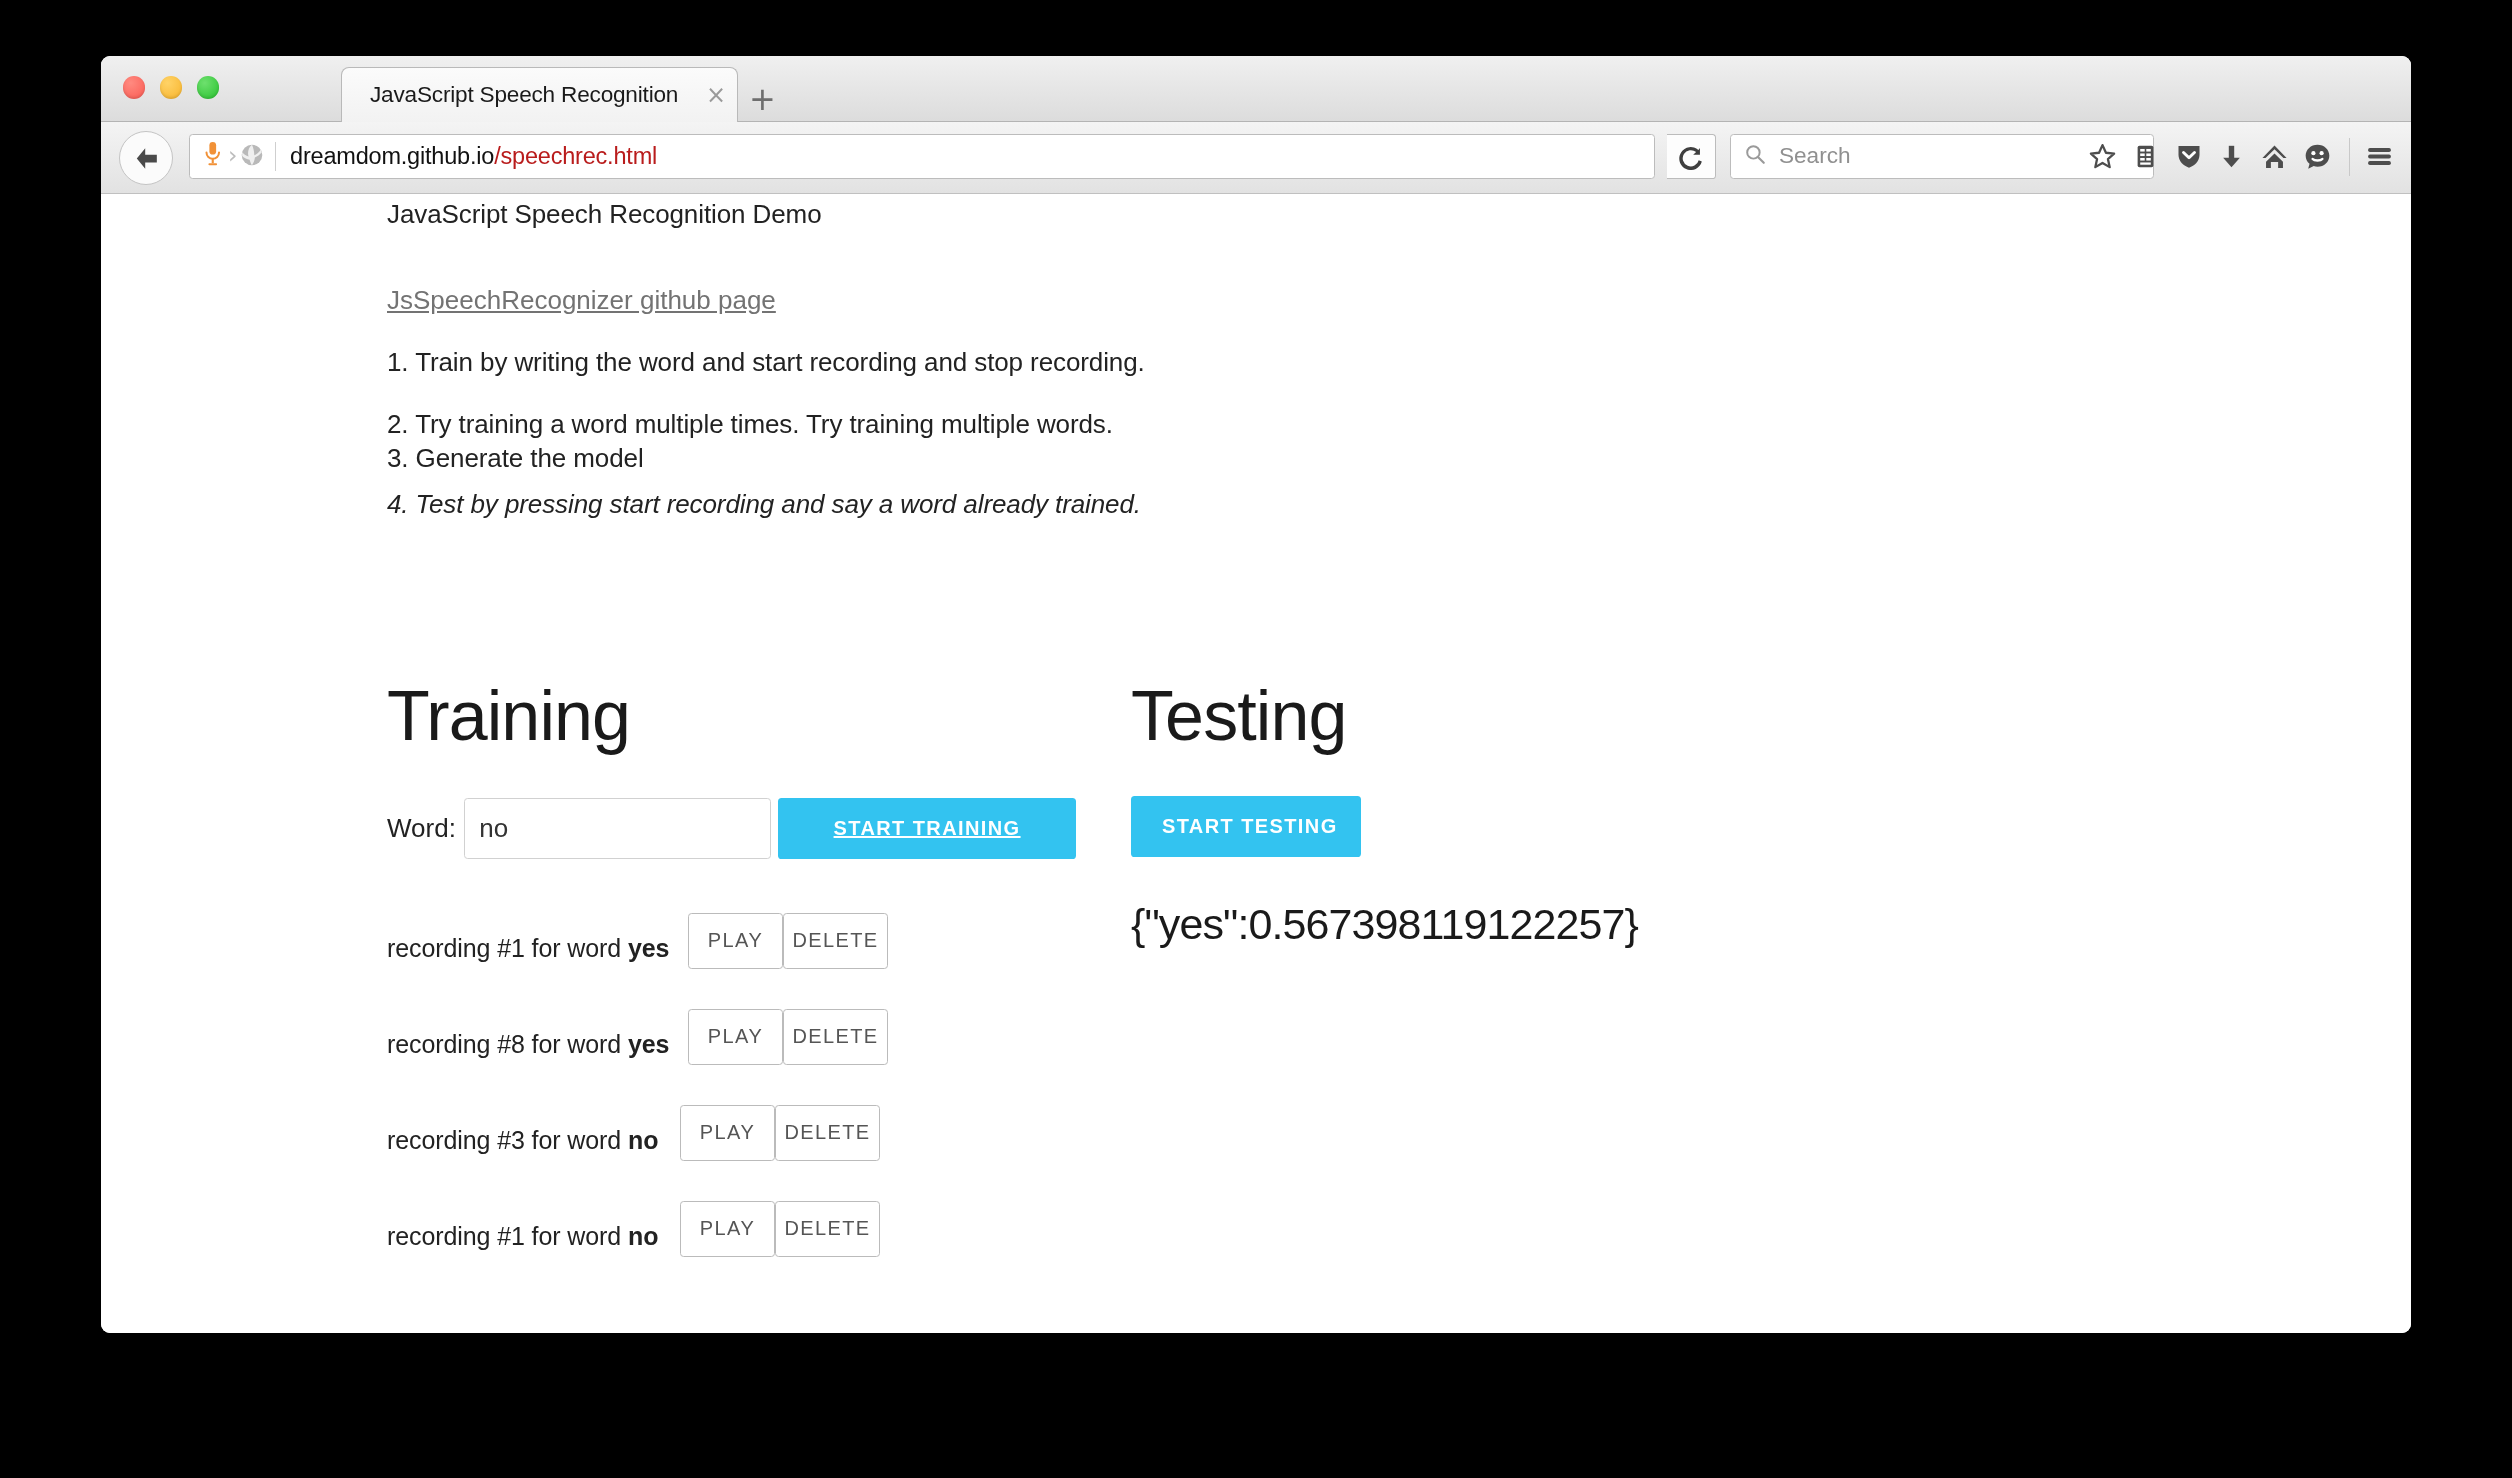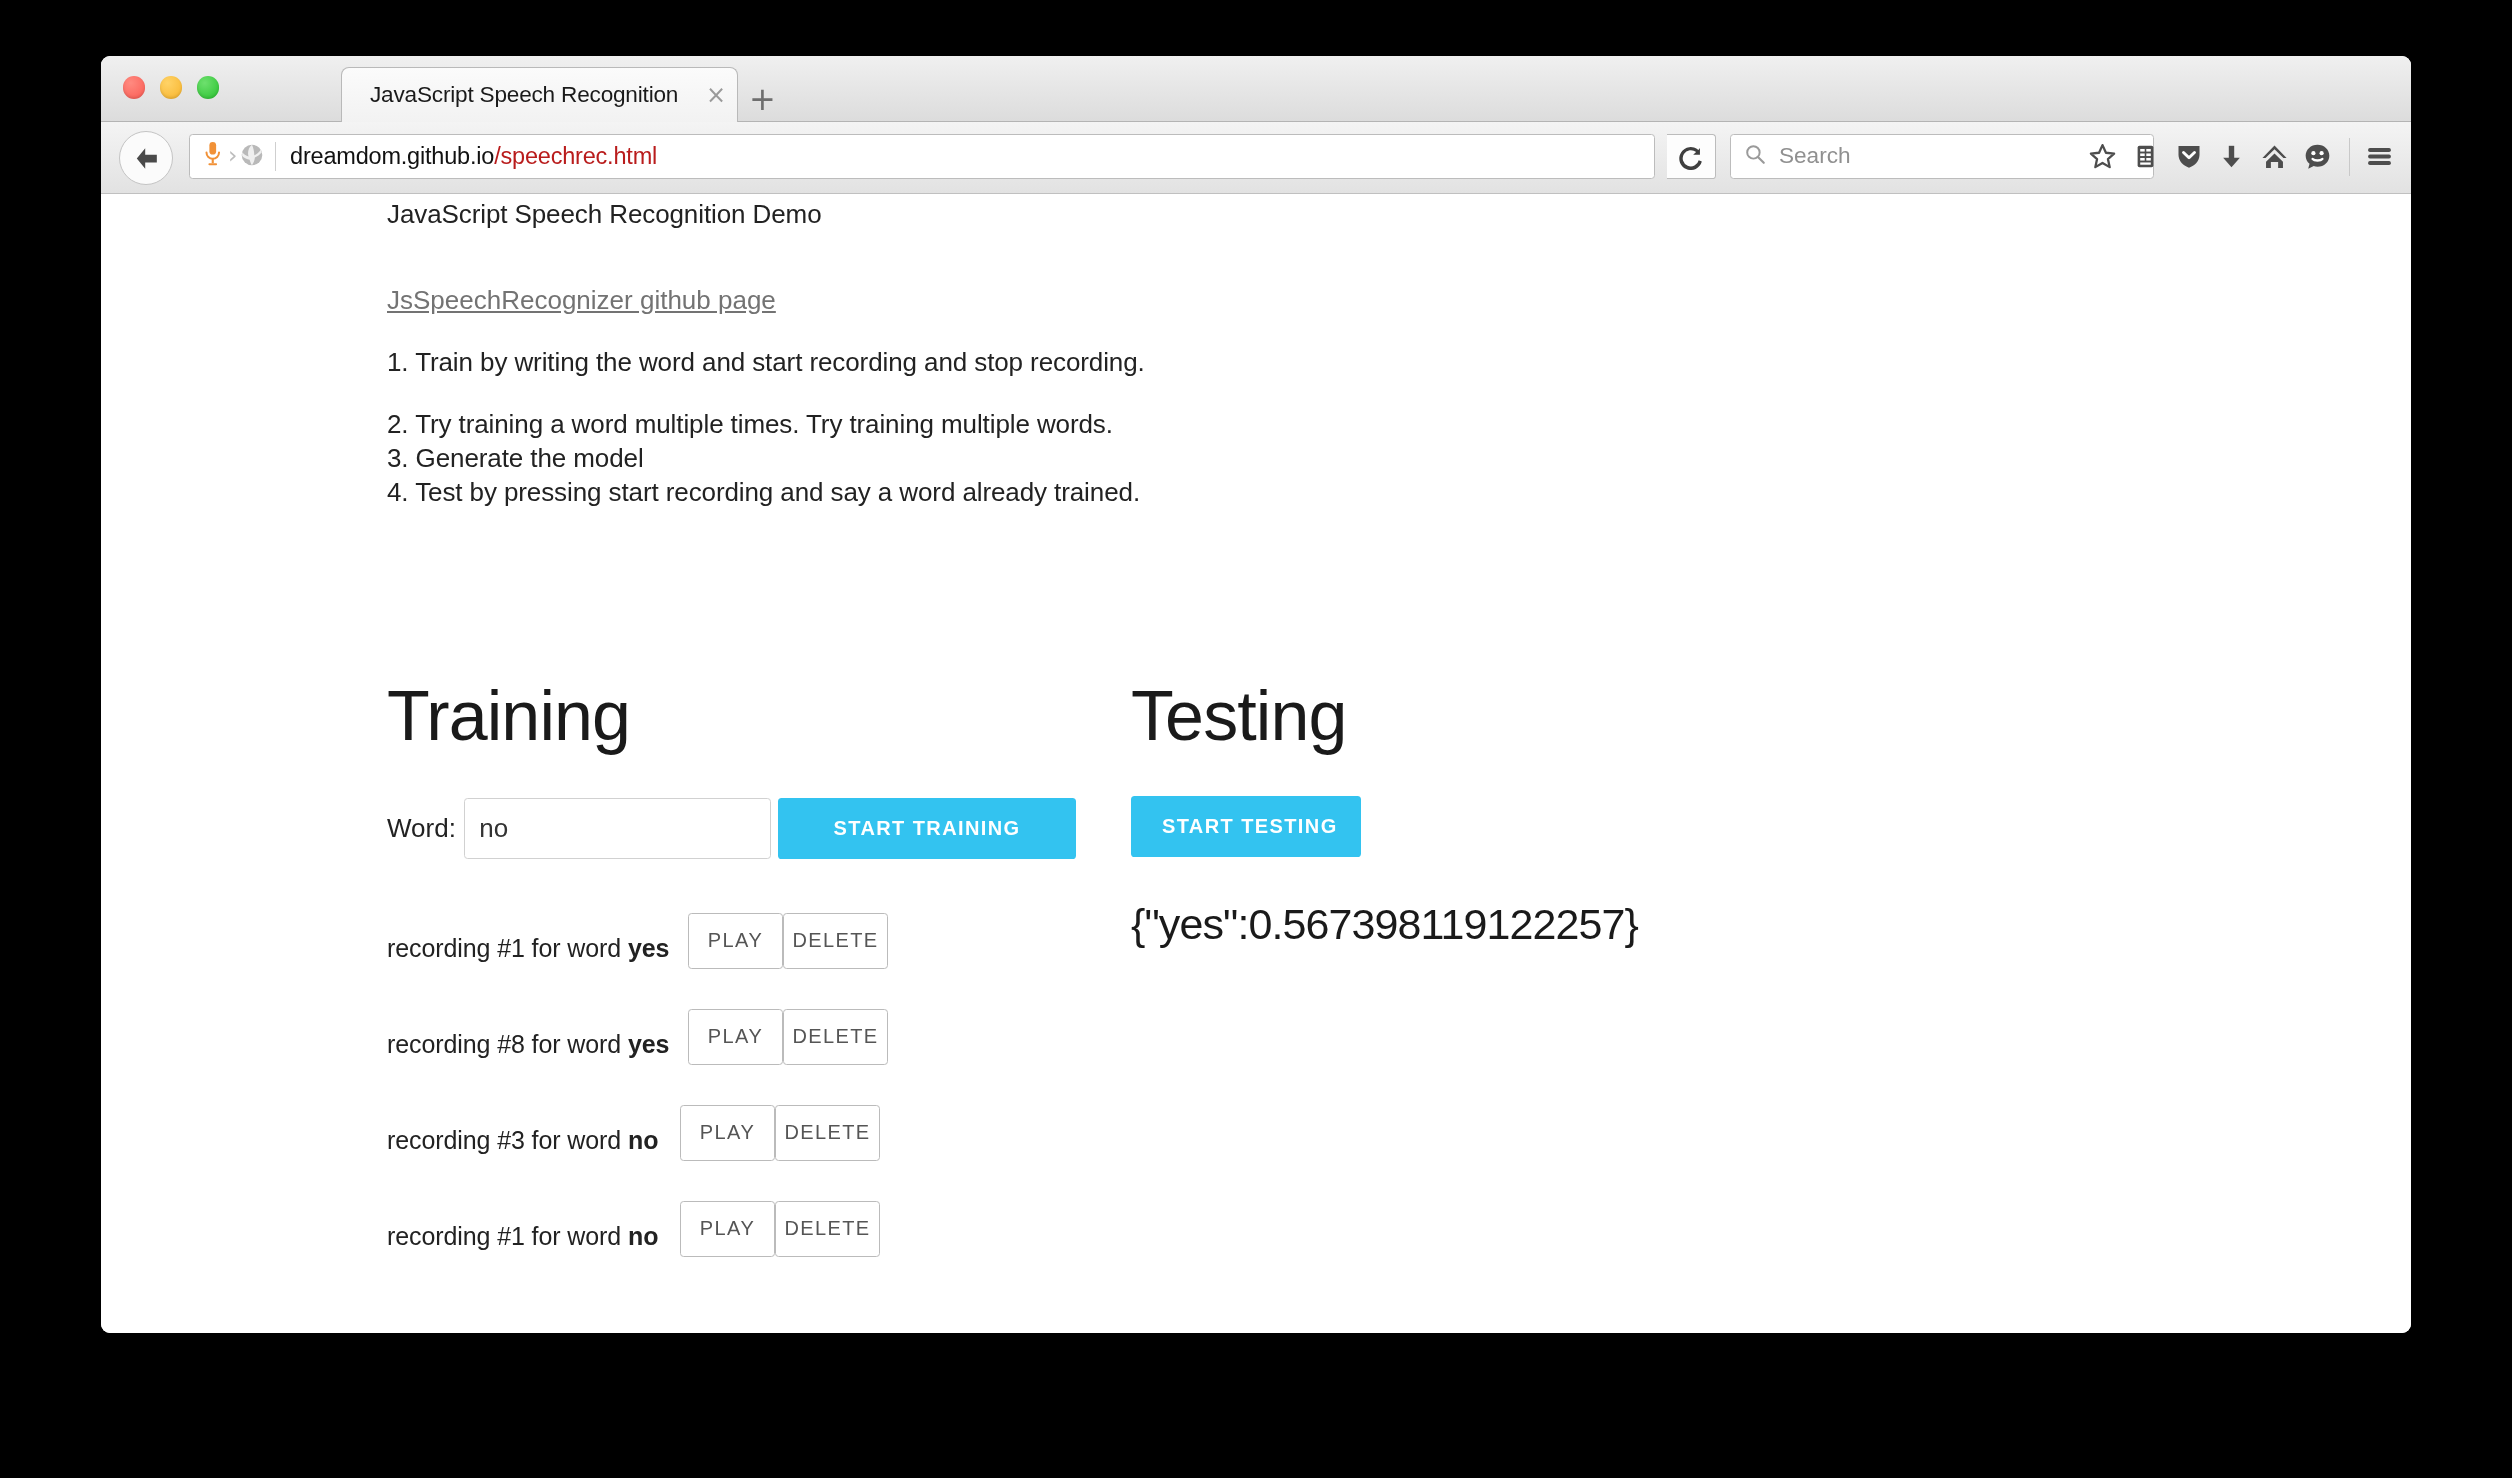--- a/index.html
+++ b/index.html
@@ -243,21 +243,21 @@
     top: 91px;
     font-size: 26px;
     color: #737373;
     text-decoration: underline;
     cursor: pointer;
     white-space: nowrap;
   }
   #step-1 { top: 153px; }
   #step-2 { top: 215px; }
   #step-3 { top: 249px; }
-  #step-4 { top: 283px; }
+  #step-4 { top: 295px; font-style: italic; }
 
   
   #col-training { position: absolute; left: 286px; top: 487px; }
   #col-testing  { position: absolute; left: 1030px; top: 487px; }
 
   .section-heading {
     font-size: 70px;
     font-weight: 300;
     color: #1a1a1a;
     margin: 0 0 45px 0;
@@ -298,21 +298,21 @@
     height: 61px;
     padding: 0 31px;
     font-size: 20px;
     font-weight: bold;
     letter-spacing: 1.4px;
     font-family: "Liberation Sans", sans-serif;
     cursor: pointer;
     text-transform: uppercase;
     white-space: nowrap;
   }
-  #start-training-button { margin-left: 7.2px; width: 298px; }
+  #start-training-button { margin-left: 7.2px; width: 298px; text-decoration: underline; }
   #start-testing-button { width: 230px; }
 
   .recording-row {
     position: relative;
     height: 96px;
   }
   .recording-label {
     position: absolute;
     left: 0;
     top: 34px;

